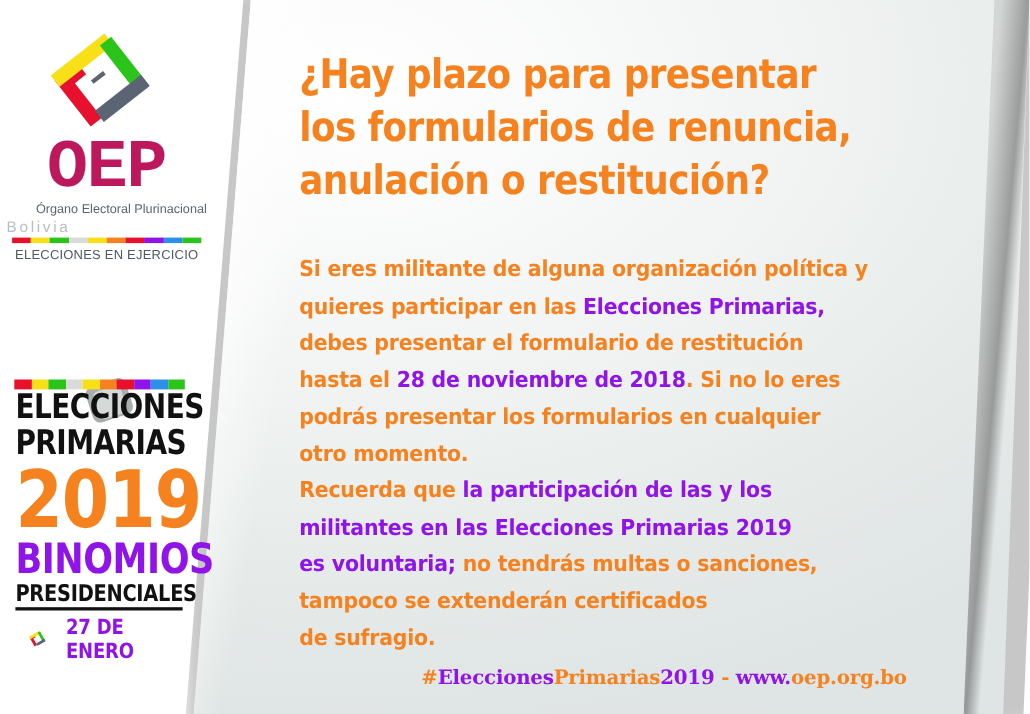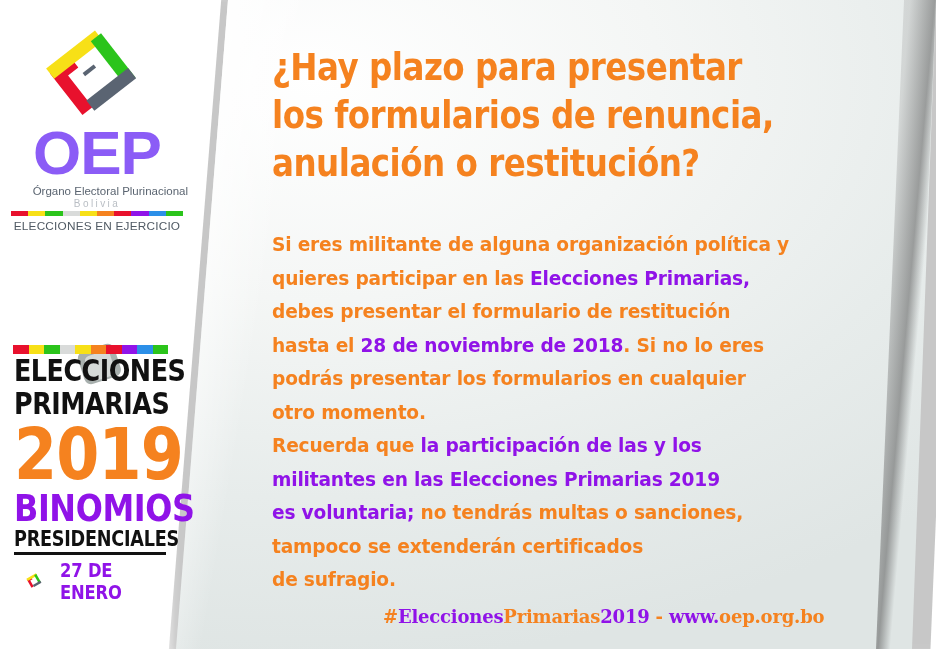--- a/index.html
+++ b/index.html
@@ -45,31 +45,31 @@
   }
 
   
   .left-col{position:absolute;top:0;left:0;width:190px;height:649px;}
 
   
   .oep-logo{position:absolute;top:22px;left:6px;width:182px;}
   .ballot{position:relative;width:120px;height:100px;margin:0 auto;}
   .ballot svg{display:block;}
   .oep-word{
-    text-align:center;font-weight:bold;color:#8b5cf6;
+    text-align:center;font-weight:bold;color:#be185d;
     font-size:62px;line-height:58px;letter-spacing:-1px;
-    font-family:Liberation Sans, sans-serif;
+    font-family:Liberation Mono, monospace;
     margin-top:2px;
   }
   .oep-sub{
     text-align:right;color:#5b6571;font-size:11.5px;
     margin-top:3px;font-family:"Liberation Sans", sans-serif;
   }
   .oep-bolivia{
-    text-align:center;color:#b9bec4;font-size:10px;letter-spacing:2.4px;
+    text-align:left;color:#b9bec4;font-size:14px;letter-spacing:2.4px;
     margin-top:1px;
   }
   .stripe{display:flex;width:172px;height:5px;margin:2px auto 0;}
   .stripe i{display:block;height:100%;flex:1;}
   .oep-demo{
     text-align:center;color:#4f5963;font-size:11.8px;letter-spacing:.2px;
     margin-top:3px;font-weight:500;
   }
 
   

